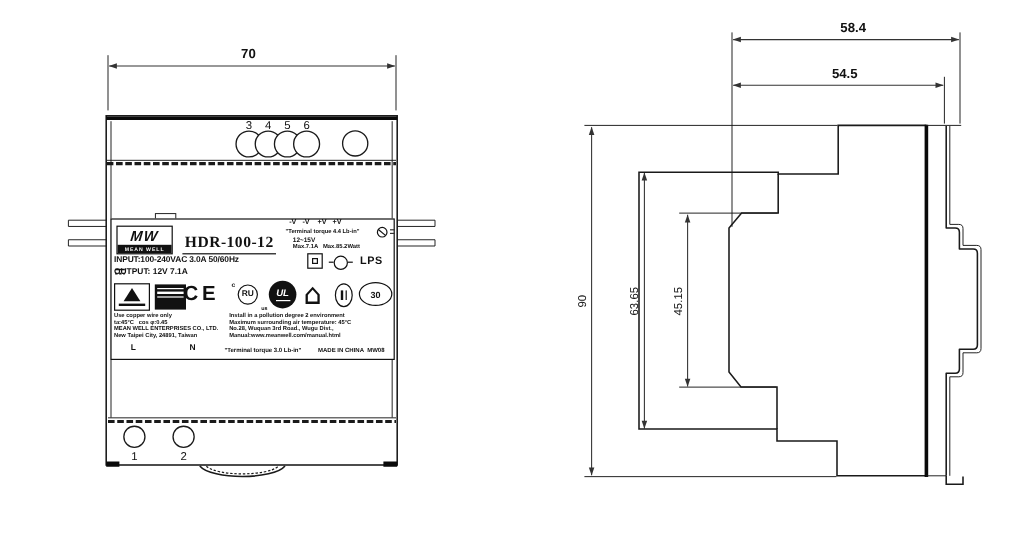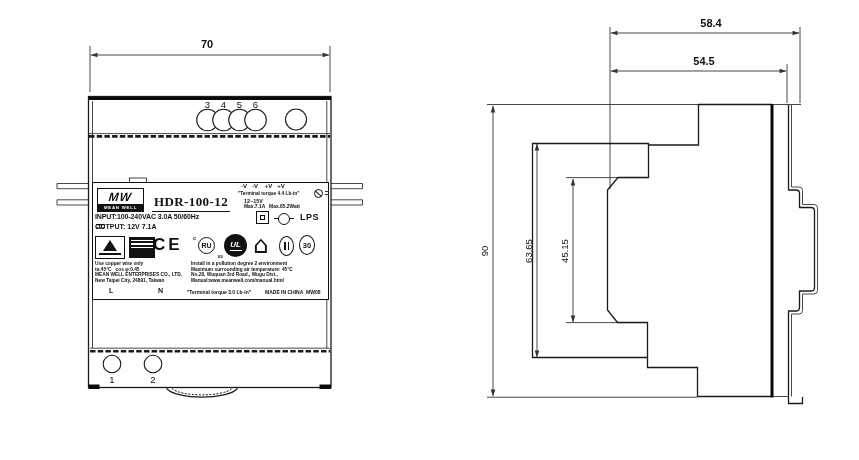--- a/index.html
+++ b/index.html
@@ -59,21 +59,21 @@
             display:flex;align-items:center;justify-content:center;font:bold 7px "Liberation Sans",sans-serif;}
   .ru .us{position:absolute;right:-1px;bottom:0;font-size:4.5px;}
   .ul{left:131px;top:51px;width:23px;height:23px;background:#111;border-radius:50%;color:#fff;
       display:flex;flex-direction:column;align-items:center;justify-content:center;}
   .ul b{font:italic 900 8px "Liberation Sans",sans-serif;text-align:right;}
   .ul i{display:block;width:12px;height:1px;background:#fff;margin-top:1px;}
   .house{left:160px;top:50px;font:400 24px "DejaVu Sans",sans-serif;line-height:24px;}
   .seal{left:186px;top:53px;width:15px;height:20px;border:1.6px solid #111;border-radius:50%;
         display:flex;align-items:center;justify-content:center;gap:2px;}
   .seal i{display:block;width:1.6px;height:8px;background:#111;}
-  .efup{left:206px;top:52px;width:16px;height:20px;border:1.6px solid #111;border-radius:50%;
+  .efup{left:206px;top:52px;width:28px;height:20px;border:1.6px solid #111;border-radius:50%;
         display:flex;align-items:center;justify-content:center;font-size:7.5px;}
   .notes{left:2px;top:78px;width:232px;font-size:4.8px;line-height:5.5px;}
   .nline{position:relative;height:5.5px;}
   .na{position:absolute;left:0;white-space:pre;}
   .nb{position:absolute;left:96px;white-space:pre;}
   .brow{left:0;top:104px;width:237px;height:12px;}
   .bl{position:absolute;left:16px;font-size:7px;}
   .bn{position:absolute;left:65px;font-size:7px;}
   .bq{position:absolute;left:94px;font-size:5px;top:1.5px;white-space:pre;}
   .bm{position:absolute;left:172px;font-size:5px;top:1.5px;white-space:pre;}

